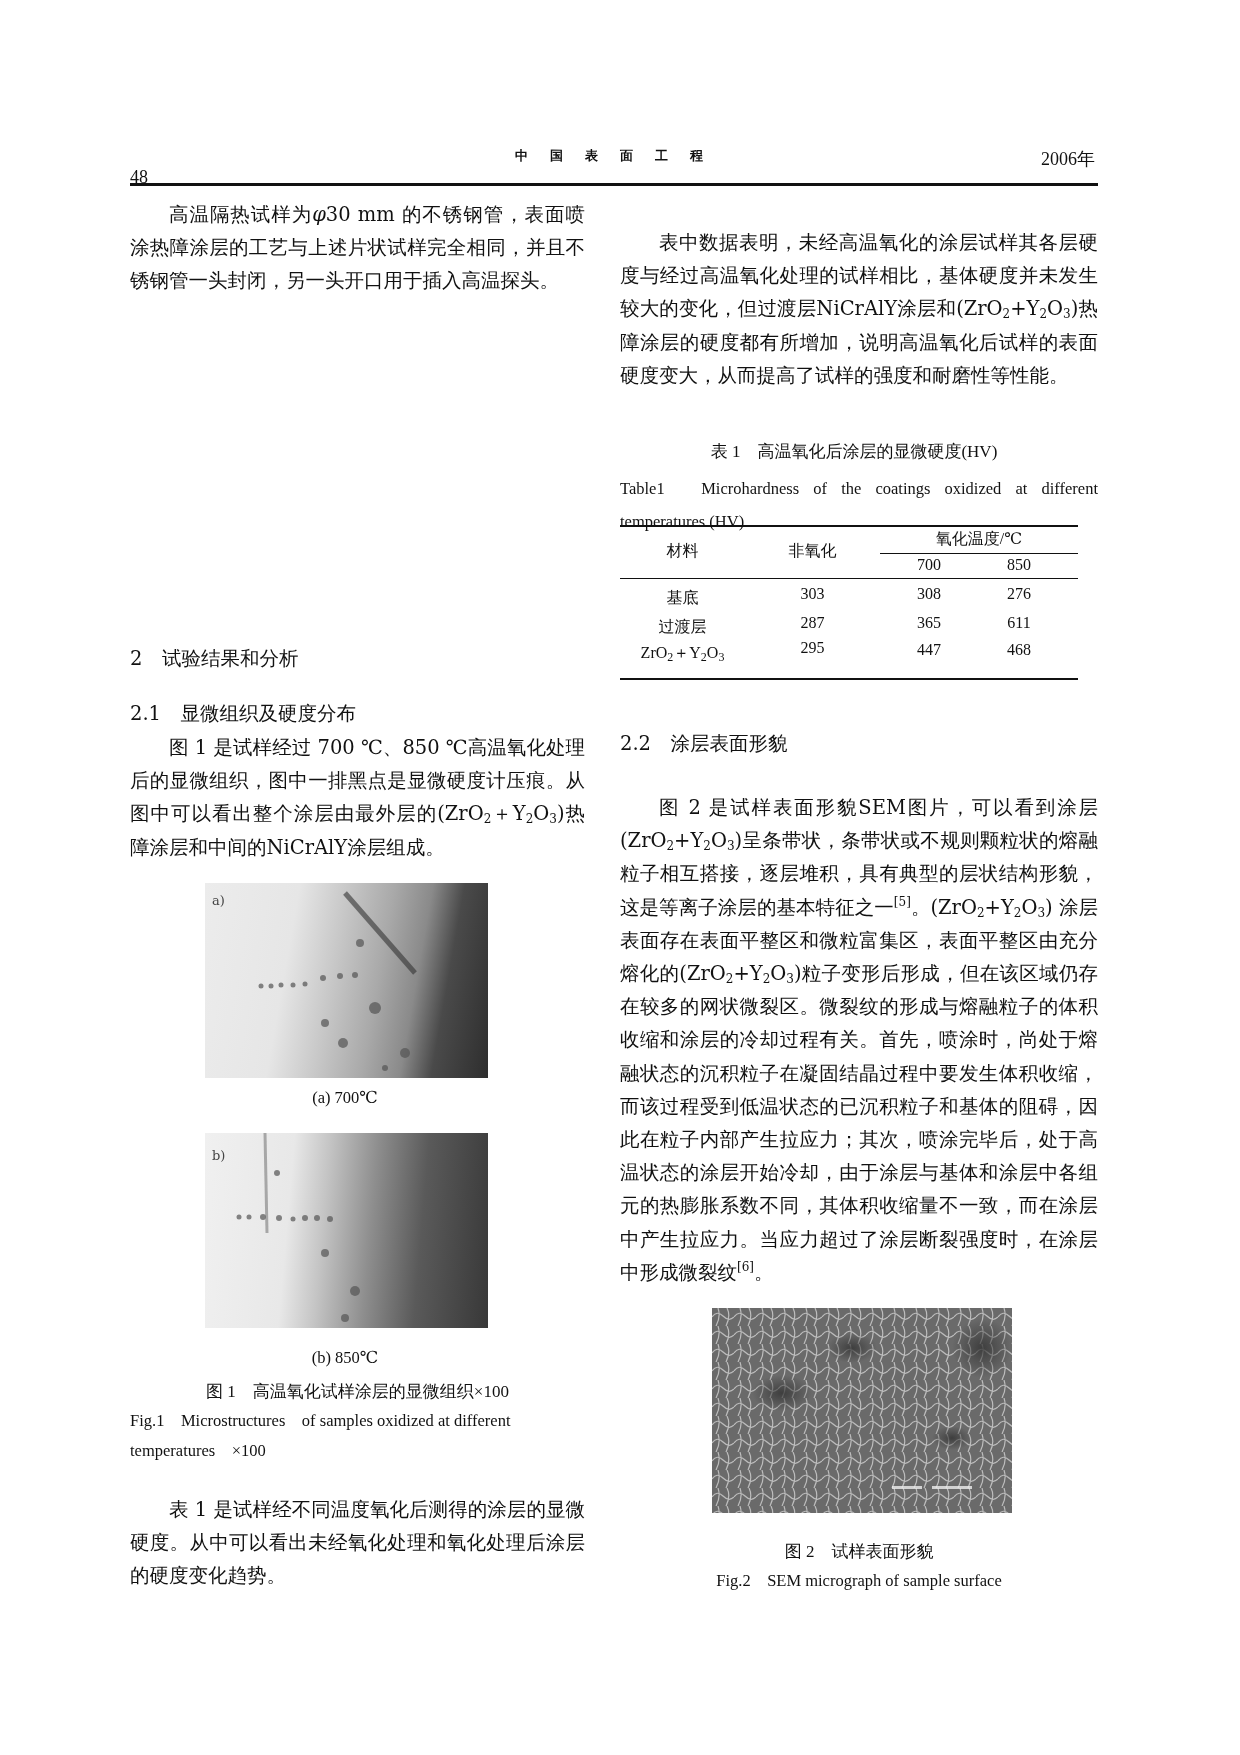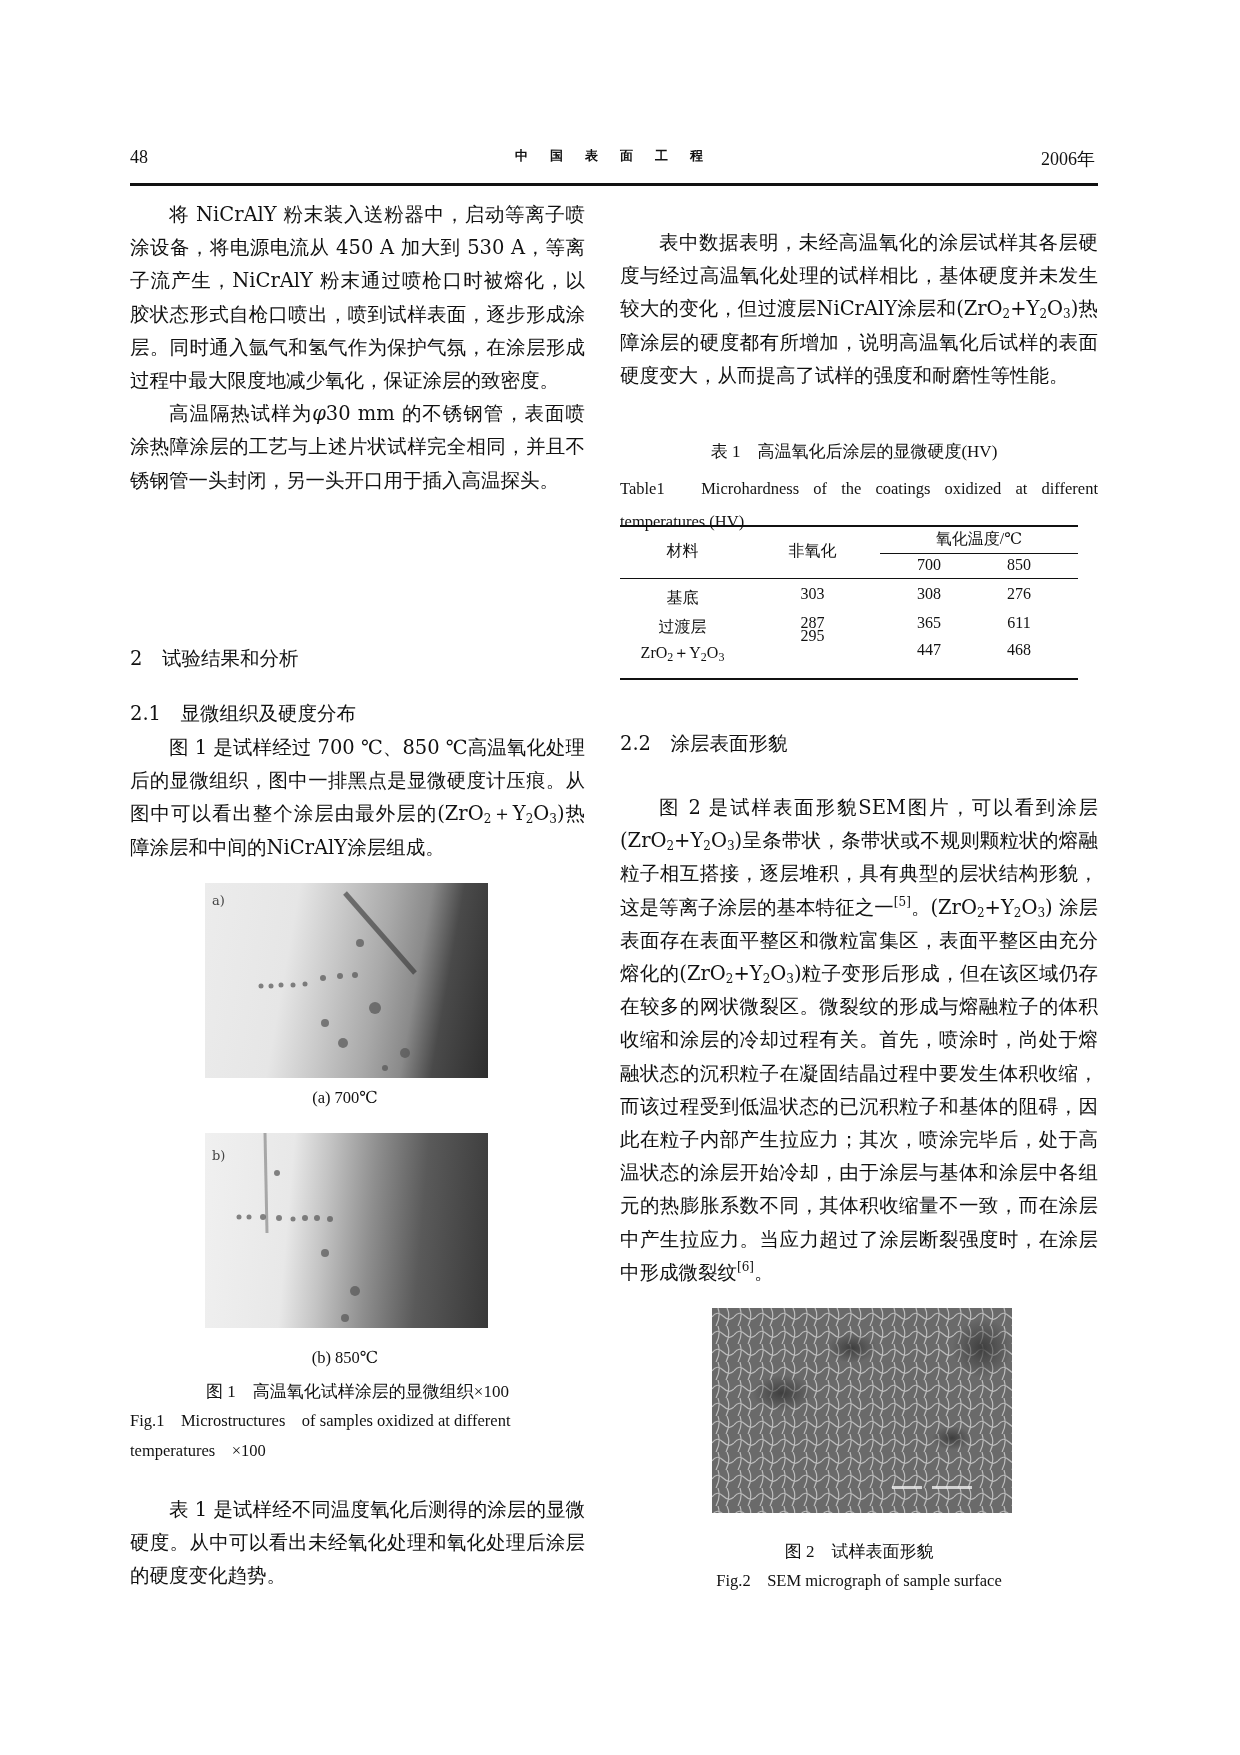--- a/index.html
+++ b/index.html
@@ -20,27 +20,26 @@
   .cap { position:absolute; text-align:center; font-size:16.5px; font-family:"Liberation Serif","DejaVu Serif",serif; }
   .cap-cn { font-size:17px; }
   .micro { position:absolute; overflow:hidden; }
   .tbl { position:absolute; left:620px; width:468px; font-family:"Liberation Serif","DejaVu Serif",serif; font-size:16px; }
   .tbl .line { position:absolute; background:#111; }
   .tbl .cell { position:absolute; text-align:center; }
 </style>
 </head>
 <body>
 
-<div class="abs hdr" style="left:130px;">48</div>
+<div class="abs hdr" style="left:130px;margin-top:20px;">48</div>
 <div class="abs hdr hdr-title">中国表面工程</div>
 <div class="abs hdr" style="right:145px;">2006年</div>
 <div class="rule"></div>
 
 <div class="col left" style="top:198px;">
-  <p class="indent">将 NiCrAlY 粉末装入送粉器中，启动等离子喷涂设备，将电源电流从 450 A 加大到 530 A，等离子流产生，NiCrAlY 粉末通过喷枪口时被熔化，以胶状态形式自枪口喷出，喷到试样表面，逐步形成涂层。同时通入氩气和氢气作为保护气氛，在涂层形成过程中最大限度地减少氧化，保证涂层的致密度。</p>
   <p class="indent">高温隔热试样为<i>φ</i>30 mm 的不锈钢管，表面喷涂热障涂层的工艺与上述片状试样完全相同，并且不锈钢管一头封闭，另一头开口用于插入高温探头。</p>
 </div>
 
 <div class="abs heading" style="left:130px; top:645px;">2　试验结果和分析</div>
 <div class="abs heading" style="left:130px; top:700px;">2.1　显微组织及硬度分布</div>
 
 <div class="col left" style="top:731px;">
   <p class="indent">图 1 是试样经过 700 ℃、850 ℃高温氧化处理后的显微组织，图中一排黑点是显微硬度计压痕。从图中可以看出整个涂层由最外层的(ZrO<sub>2</sub>＋Y<sub>2</sub>O<sub>3</sub>)热障涂层和中间的NiCrAlY涂层组成。</p>
 </div>
 
@@ -123,21 +122,21 @@
   <div class="cell" style="left:130px; width:125px; top:60px;">303</div>
   <div class="cell" style="left:260px; width:98px; top:60px;">308</div>
   <div class="cell" style="left:350px; width:98px; top:60px;">276</div>
 
   <div class="cell" style="left:0; width:125px; top:92px;">过渡层</div>
   <div class="cell" style="left:130px; width:125px; top:89px;">287</div>
   <div class="cell" style="left:260px; width:98px; top:89px;">365</div>
   <div class="cell" style="left:350px; width:98px; top:89px;">611</div>
 
   <div class="cell" style="left:0; width:125px; top:118px;">ZrO<sub>2</sub>＋Y<sub>2</sub>O<sub>3</sub></div>
-  <div class="cell" style="left:130px; width:125px; top:102px;">295</div>
+  <div class="cell" style="left:130px; width:125px; top:114px;">295</div>
   <div class="cell" style="left:260px; width:98px; top:116px;">447</div>
   <div class="cell" style="left:350px; width:98px; top:116px;">468</div>
 </div>
 
 <div class="abs heading" style="left:620px; top:730px;">2.2　涂层表面形貌</div>
 
 <div class="col right" style="top:763px;">
   <p class="indent">图 2 是试样表面形貌SEM图片，可以看到涂层(ZrO<sub>2</sub>+Y<sub>2</sub>O<sub>3</sub>)呈条带状，条带状或不规则颗粒状的熔融粒子相互搭接，逐层堆积，具有典型的层状结构形貌，这是等离子涂层的基本特征之一<sup>[5]</sup>。(ZrO<sub>2</sub>+Y<sub>2</sub>O<sub>3</sub>) 涂层表面存在表面平整区和微粒富集区，表面平整区由充分熔化的(ZrO<sub>2</sub>+Y<sub>2</sub>O<sub>3</sub>)粒子变形后形成，但在该区域仍存在较多的网状微裂区。微裂纹的形成与熔融粒子的体积收缩和涂层的冷却过程有关。首先，喷涂时，尚处于熔融状态的沉积粒子在凝固结晶过程中要发生体积收缩，而该过程受到低温状态的已沉积粒子和基体的阻碍，因此在粒子内部产生拉应力；其次，喷涂完毕后，处于高温状态的涂层开始冷却，由于涂层与基体和涂层中各组元的热膨胀系数不同，其体积收缩量不一致，而在涂层中产生拉应力。当应力超过了涂层断裂强度时，在涂层中形成微裂纹<sup>[6]</sup>。</p>
 </div>
 

